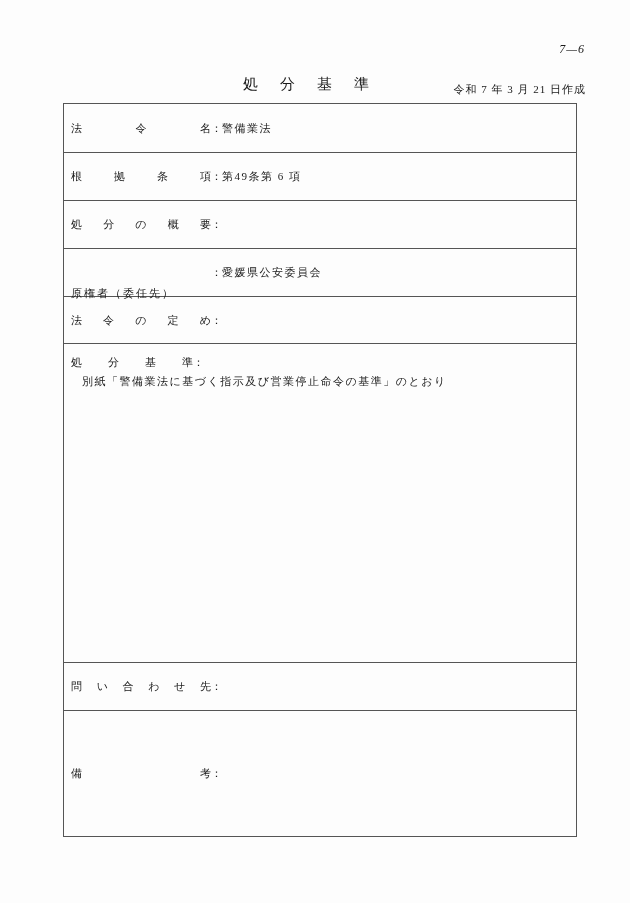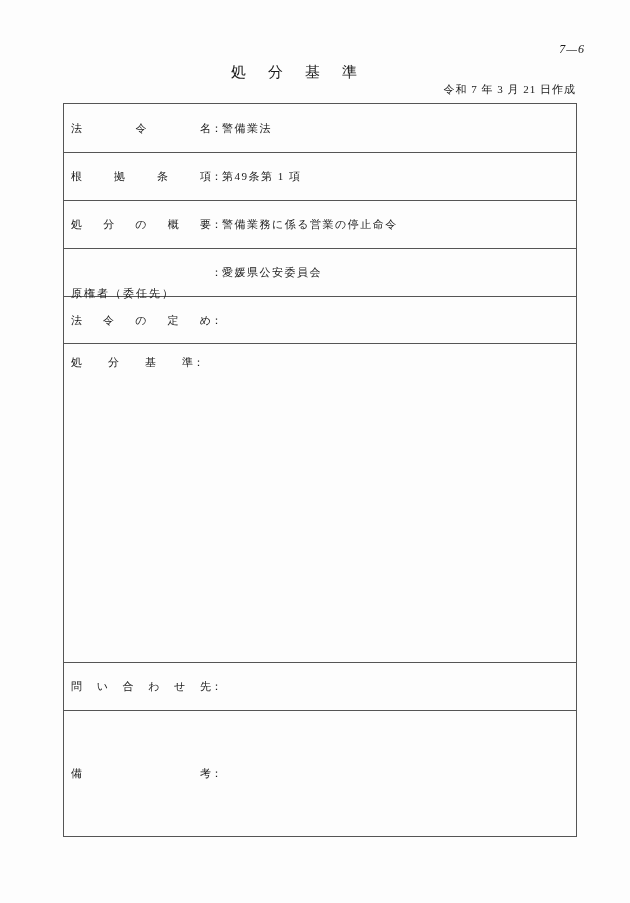--- a/index.html
+++ b/index.html
@@ -12,25 +12,25 @@
     overflow:hidden;
   }
   .page{position:absolute;inset:0;}
 
   .page-number{
     position:absolute;top:42px;right:45px;
     font-size:12px;letter-spacing:1px;font-style:italic;
   }
   .doc-title{
     position:absolute;top:63px;left:231px;
-    font-size:15px;font-weight:normal;margin:0;
+    font-size:15px;font-weight:normal;margin:12px;
     letter-spacing:22px;white-space:nowrap;
   }
   .created-date{
-    position:absolute;top:82px;right:54px;
+    position:absolute;top:82px;right:44px;
     font-size:11px;letter-spacing:1px;white-space:nowrap;margin-left:28px;
   }
 
   .table{
     position:absolute;top:103px;left:63px;
     width:514px;
     border:1px solid #555;
     box-sizing:border-box;
     background:#fdfdfd;
   }
@@ -92,33 +92,32 @@
     </div>
 
     <div class="row r2">
       <span class="label">
           <span>根</span>
           <span>拠</span>
           <span>条</span>
           <span>項</span>
         </span>
       <span class="colon">：</span>
-      <span class="value">第49条第 1 項</span>
+      <span class="value">第49条第 6 項</span>
     </div>
 
     <div class="row r3">
       <span class="label">
           <span>処</span>
           <span>分</span>
           <span>の</span>
           <span>概</span>
           <span>要</span>
         </span>
       <span class="colon">：</span>
-      <span class="value">警備業務に係る営業の停止命令</span>
     </div>
 
     <div class="row r4">
       <span class="label nojust">原権者（委任先）</span>
       <span class="colon">：</span>
       <span class="value">愛媛県公安委員会</span>
     </div>
 
     <div class="row r5">
       <span class="label">
@@ -136,20 +135,21 @@
       <div class="line">
         <span class="label narrow">
             <span>処</span>
             <span>分</span>
             <span>基</span>
             <span>準</span>
           </span>
         <span class="colon">：</span>
         <span class="value"></span>
       </div>
+      <div class="body">別紙「警備業法に基づく指示及び営業停止命令の基準」のとおり</div>
     </div>
 
     <div class="row r7">
       <span class="label">
           <span>問</span>
           <span>い</span>
           <span>合</span>
           <span>わ</span>
           <span>せ</span>
           <span>先</span>

